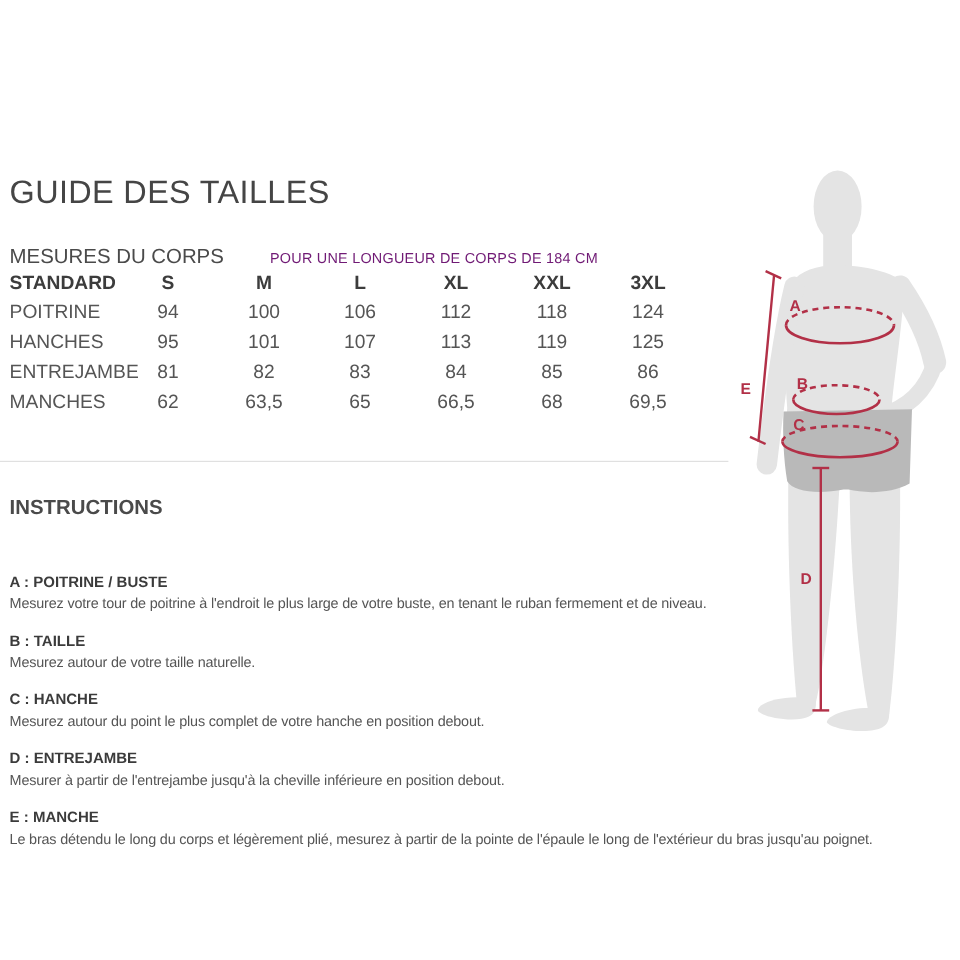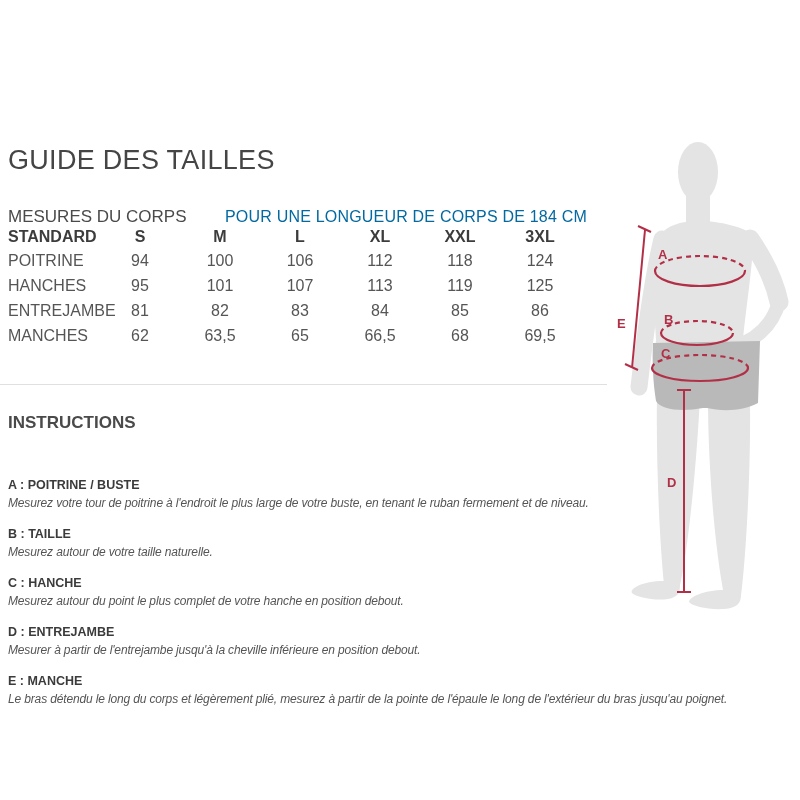--- a/index.html
+++ b/index.html
@@ -9,21 +9,21 @@
   }
   .page-title{
     position:absolute;left:8px;top:127px;
     font-size:27px;font-weight:400;color:#454545;letter-spacing:.3px;
   }
   .measures-row{position:absolute;left:8px;top:188px;white-space:nowrap;}
   .measures-heading{
     display:inline-block;font-size:17px;color:#4a4a4a;vertical-align:baseline;text-align:center;
   }
   .measures-subtitle{
-    display:inline-block;font-size:16px;color:#0369a1;margin-left:34px;
+    display:inline-block;font-size:12px;color:#701a75;margin-left:34px;
     vertical-align:baseline;letter-spacing:.2px;margin-top:20px;
   }
   table.size-table{
     position:absolute;left:8px;top:225px;width:572px;
     border-collapse:collapse;table-layout:fixed;font-size:16px;
   }
   table.size-table col.c-label{width:92px;}
   table.size-table col.c-num{width:80px;}
   table.size-table th{
     font-weight:bold;color:#3c3c3c;text-align:center;height:23px;
@@ -40,21 +40,21 @@
   }
   .instructions-heading{
     position:absolute;left:8px;top:399px;font-size:17px;color:#4a4a4a;
   }
   .instructions{position:absolute;left:8px;top:437px;width:788px;overflow:hidden;margin-top:39px;}
   .ins-item{margin:0 0 13px 0;}
   .ins-label{
     font-size:12.5px;font-weight:bold;color:#3b3b3b;line-height:18px;white-space:nowrap;
   }
   .ins-text{
-    font-size:12px;color:#555;line-height:18px;white-space:nowrap;letter-spacing:-.15px;font-style:italic;
+    font-size:12px;color:#555;line-height:18px;white-space:nowrap;letter-spacing:-.15px;
   }
   .figure-wrap{position:absolute;left:612px;top:135px;width:188px;height:485px;}
   .sil{fill:#e4e4e4;}
   .sil-stroke{stroke:#e4e4e4;fill:none;}
   .shorts-f{fill:#b9b9b9;}
   .ann{stroke:#b23047;fill:none;}
   .ann-dash{stroke:#b23047;fill:none;stroke-dasharray:5 4;}
   .ann-label{
     font-family:"Liberation Sans",sans-serif;font-size:13px;font-weight:bold;fill:#b23047;
   }

